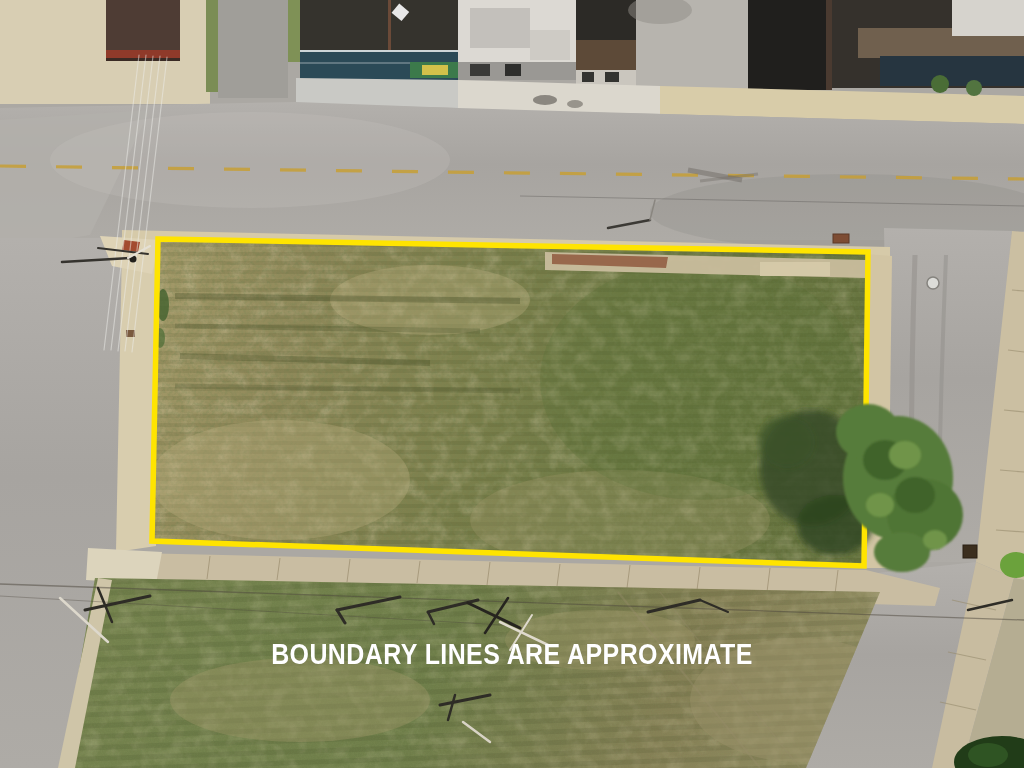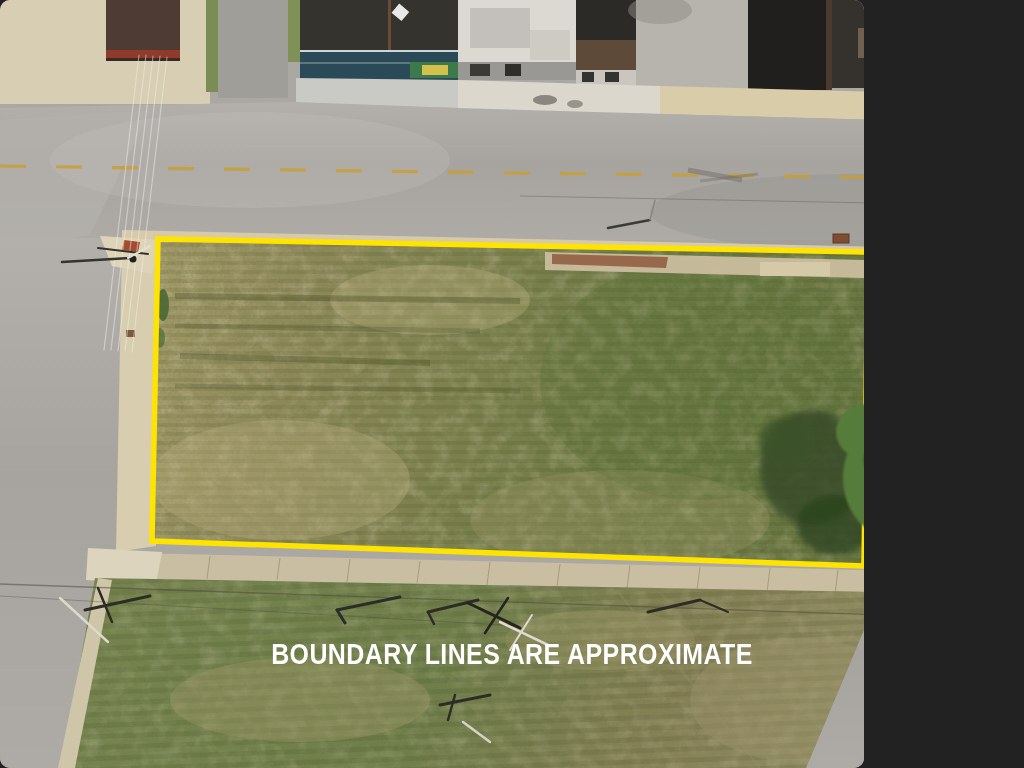--- a/index.html
+++ b/index.html
@@ -1,17 +1,17 @@
 <!DOCTYPE html>
 <html><head>
 <meta charset="utf-8">
 <style>
   html,body{margin:0;padding:0;background:#222;}
-  #stage{position:relative;width:864px;height:768px;overflow:hidden;
-         font-family:"Liberation Sans",sans-serif;border-radius:10px;}
+  #stage{position:relative;width:1024px;height:768px;overflow:hidden;
+         font-family:"Liberation Sans",sans-serif;}
   #stage svg{position:absolute;left:0;top:0;}
   .disclaimer{
     position:absolute;left:0;top:638px;width:1024px;text-align:center;
     font-family:"Liberation Sans",sans-serif;font-weight:bold;font-size:29px;
     color:#ffffff;letter-spacing:.5px;transform:scaleX(.86);
     transform-origin:50% 50%;white-space:nowrap;
     text-shadow:0 0 1px rgba(0,0,0,.18);
   }
 </style>
 </head>

